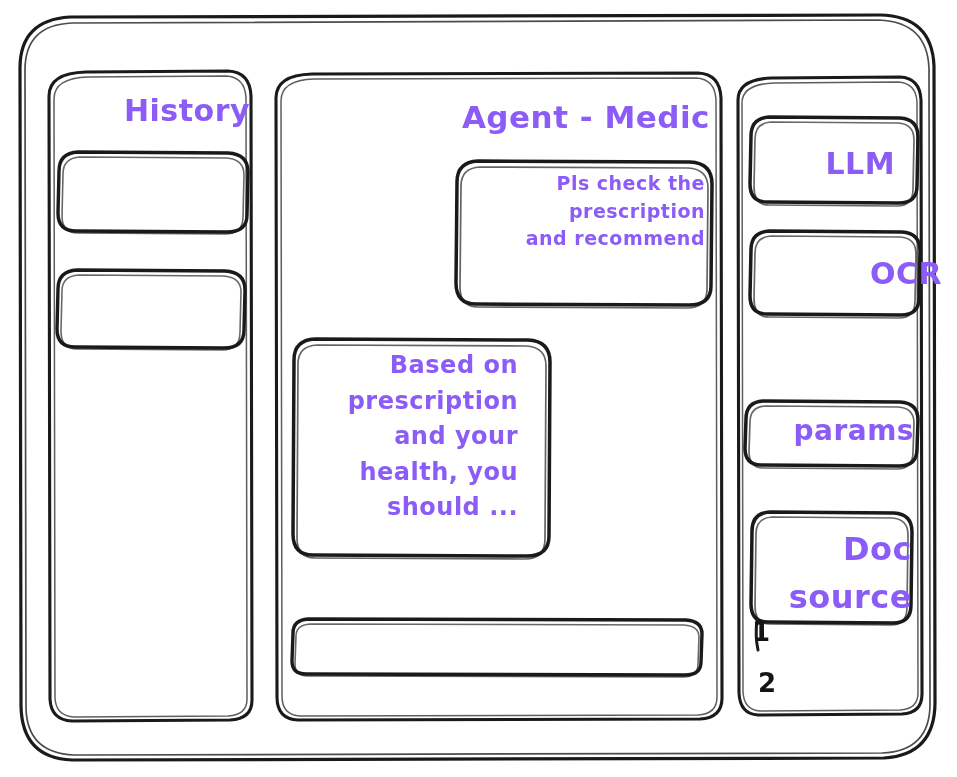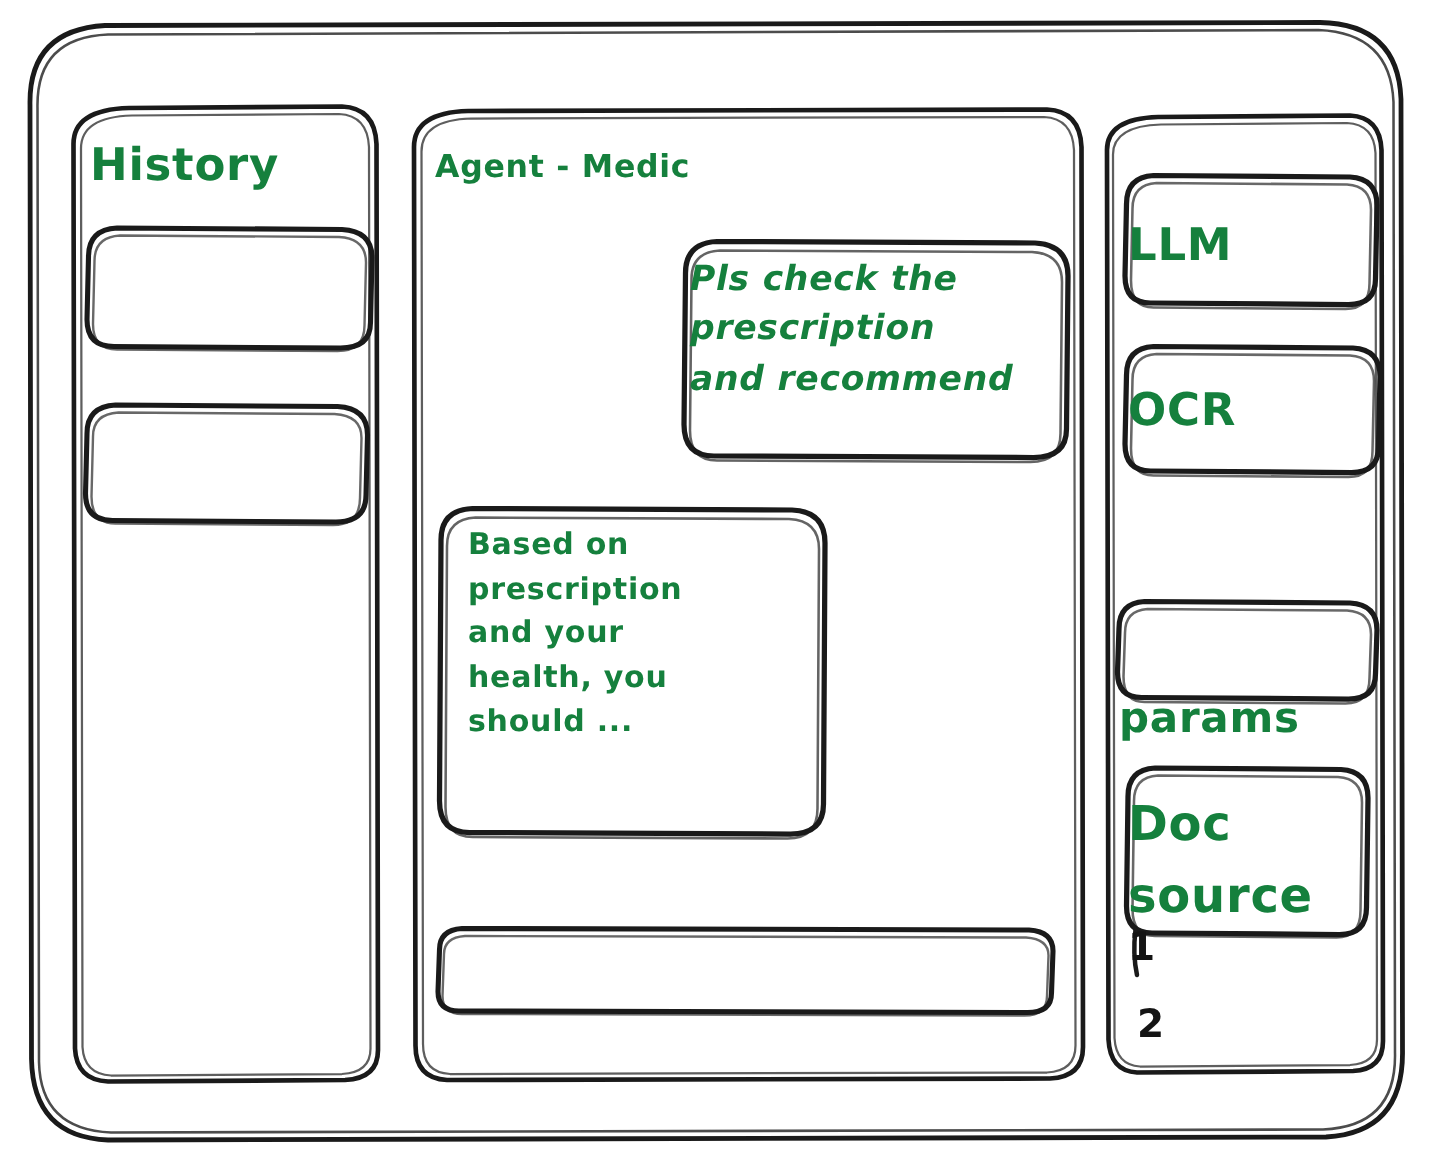--- a/index.html
+++ b/index.html
@@ -26,63 +26,62 @@
   #sketch-layer path, #sketch-layer line {
     fill: none;
     stroke: #1a1a1a;
     stroke-linecap: round;
     stroke-linejoin: round;
   }
 
   
   .txt {
     position: absolute;
-    color: #15803d;
+    color: #8b5cf6;
     font-family: "DejaVu Sans", sans-serif;
     font-weight: 600;
     letter-spacing: 0.5px;
-    text-align: left;
+    text-align: right;
     white-space: pre-line;
     line-height: 1.25;
     user-select: none;
   }
 
   #sidebar-title {
     left: 60px; top: 92px;
     width: 190px;
     font-size: 30px;
   }
 
   #main-title {
     left: 290px; top: 98px;
     width: 420px;
-    font-size: 21px;
+    font-size: 31px;
   }
 
   #user-bubble-text {
     left: 460px; top: 170px;
     width: 245px;
-    font-size: 23px;
+    font-size: 19px;
     line-height: 1.45;
-    font-style: italic;
   }
 
   #assistant-bubble-text {
-    left: 312px; top: 348px;
+    left: 288px; top: 348px;
     width: 230px;
-    font-size: 20px;
+    font-size: 24px;
     line-height: 1.48;
   }
 
   .tool-label {
     font-size: 30px;
   }
   #tool-llm   { left: 752px; top: 145px; width: 143px; }
   #tool-ocr   { left: 752px; top: 255px; width: 190px; }
-  #tool-params{ left: 746px; top: 413px; width: 168px; font-size: 28px; margin-top: 48px; }
+  #tool-params{ left: 746px; top: 413px; width: 168px; font-size: 28px; }
 
   #doc-source-label {
     left: 752px; top: 525px;
     width: 160px;
     font-size: 32px;
     line-height: 1.5;
   }
 
   .doc-num {
     position: absolute;

